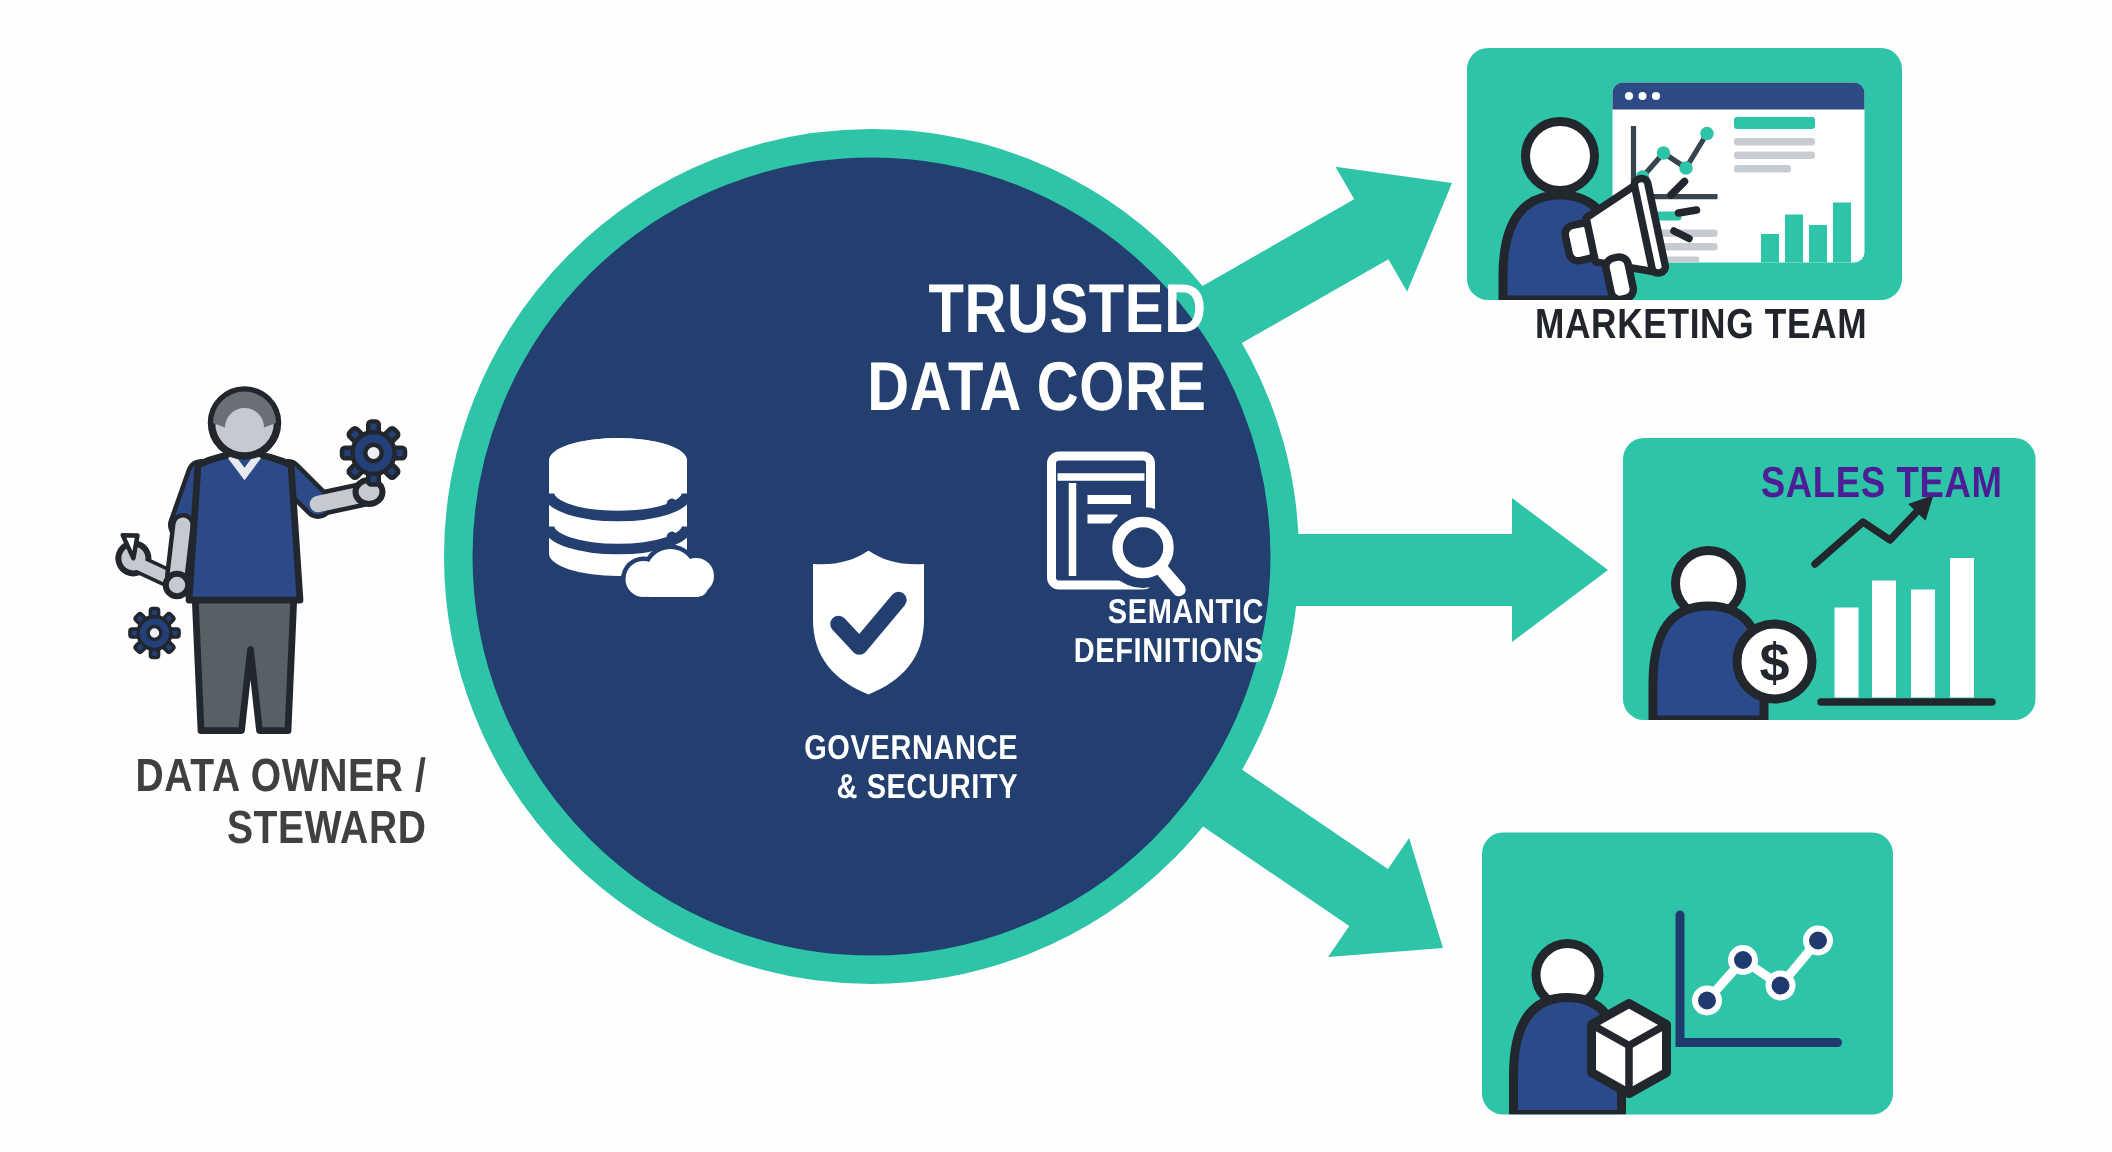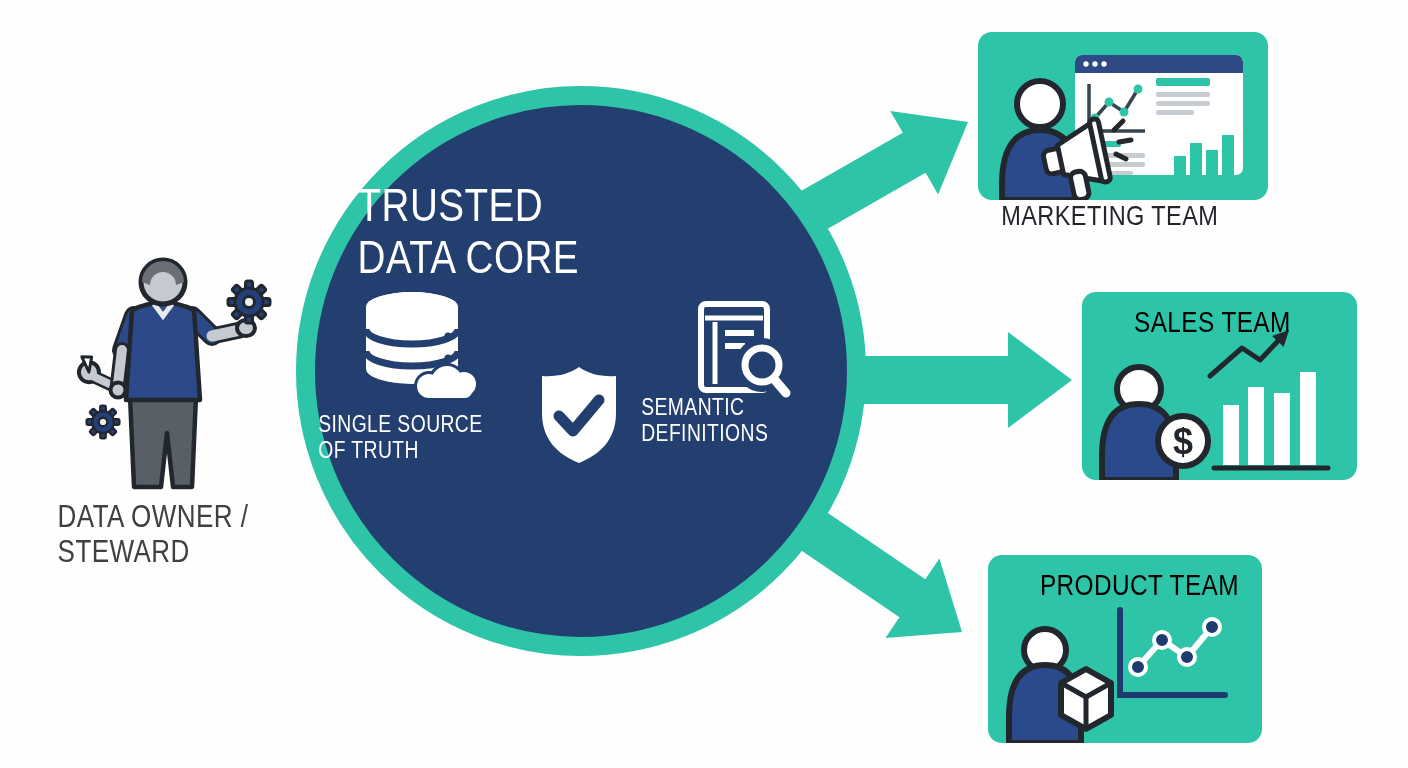--- a/index.html
+++ b/index.html
@@ -3,33 +3,33 @@
 <meta charset="utf-8">
 <style>
   html,body{margin:0;padding:0;background:#ffffff;}
   .canvas{
     position:relative;width:1408px;height:768px;background:#fefefe;
     overflow:hidden;font-family:"Liberation Sans",sans-serif;
   }
   .abs{position:absolute;}
   
   .cond{transform:scaleX(.84);transform-origin:50% 50%;white-space:nowrap;}
-  .lbl{font-weight:400;text-align:left;letter-spacing:.5px;line-height:1.12;}
+  .lbl{font-weight:700;text-align:right;letter-spacing:.5px;line-height:1.12;}
 
   
   .core{
     left:296px;top:86px;width:570px;height:570px;border-radius:50%;
     background:#233F6F;border:19px solid #2EC4A7;box-sizing:border-box;
   }
   .core-title{left:0;top:75px;width:532px;color:#fff;font-size:46px;}
   .core-cap-label{color:#fff;font-size:23px;width:240px;}
 
   
   .card{background:#2EC4A7;border-radius:14px;overflow:hidden;}
-  .card-title{color:#000000;font-size:29px;width:100%;left:0;margin-left:30px;}
+  .card-title{color:#4c1d95;font-size:29px;width:100%;left:0;}
   .team-label{color:#22252B;font-size:28px;}
 
   .steward-label{color:#404040;font-size:31px;width:270px;}
 </style>
 </head>
 <body>
 
 <div class="canvas">
 
   <svg class="abs" style="left:0;top:0" width="1408" height="768" viewBox="0 0 1408 768">
@@ -113,29 +113,29 @@
       <g>
         <circle cx="84" cy="92" r="19" fill="#233F6F"></circle>
         <circle cx="66" cy="96" r="15" fill="#233F6F"></circle>
         <circle cx="101" cy="94" r="15" fill="#233F6F"></circle>
         <circle cx="84" cy="92" r="16" fill="#fff"></circle>
         <circle cx="66" cy="96" r="12" fill="#fff"></circle>
         <circle cx="101" cy="94" r="12" fill="#fff"></circle>
         <rect x="63" y="93" width="46" height="15" rx="7" fill="#fff"></rect>
       </g>
     </svg>
-    <div class="abs lbl core-cap-label" style="left:-16px;top:307px">
-      <div class="cond">SINGLE SOURCE</div>
-      <div class="cond">OF TRUTH</div>
-    </div>
 
     <svg class="abs" style="left:221px;top:259px" width="86" height="104" viewBox="0 0 86 104">
       <path d="M43,3 C53,10 65,13 80,12 L80,49 C80,75 65,90 43,99 C21,90 6,75 6,49 L6,12 C21,13 33,10 43,3 Z" fill="#fff"></path>
       <path d="M23,52 L37,67 L63,36" fill="none" stroke="#233F6F" stroke-width="11" stroke-linecap="round" stroke-linejoin="round"></path>
     </svg>
+    <div class="abs lbl core-cap-label" style="left:143px;top:381px">
+      <div class="cond">GOVERNANCE</div>
+      <div class="cond">&amp; SECURITY</div>
+    </div>
 
     <svg class="abs" style="left:379px;top:185px" width="100" height="114" viewBox="0 0 100 114">
       <rect x="7" y="14" width="66" height="86" rx="5" fill="#233F6F" stroke="#fff" stroke-width="6"></rect>
       <path d="M11,28 H69" stroke="#fff" stroke-width="5"></path>
       <path d="M21,32 V94" stroke="#fff" stroke-width="5"></path>
       <rect x="31" y="40" width="29" height="6" fill="#fff"></rect>
       <rect x="31" y="53" width="20" height="6" fill="#fff"></rect>
       <g>
         <circle cx="68" cy="75" r="27" fill="#233F6F"></circle>
         <circle cx="68" cy="75" r="17" fill="#233F6F" stroke="#fff" stroke-width="7"></circle>
@@ -237,18 +237,15 @@
 
       <g>
         <path d="M132,55 V140 H237" fill="none" stroke="#1F3A6E" stroke-width="6" stroke-linecap="round"></path>
         <polyline points="150,112 174,85 199,102 224,72" fill="none" stroke="#fff" stroke-width="6"></polyline>
         <circle cx="150" cy="112" r="8" fill="#1F3A6E" stroke="#fff" stroke-width="4"></circle>
         <circle cx="174" cy="85" r="8" fill="#1F3A6E" stroke="#fff" stroke-width="4"></circle>
         <circle cx="199" cy="102" r="8" fill="#1F3A6E" stroke="#fff" stroke-width="4"></circle>
         <circle cx="224" cy="72" r="8" fill="#1F3A6E" stroke="#fff" stroke-width="4"></circle>
       </g>
     </svg>
-    <div class="abs lbl card-title" style="top:14px">
-      <div class="cond">PRODUCT TEAM</div>
-    </div>
   </div>
 
 </div>
 
 </body></html>

